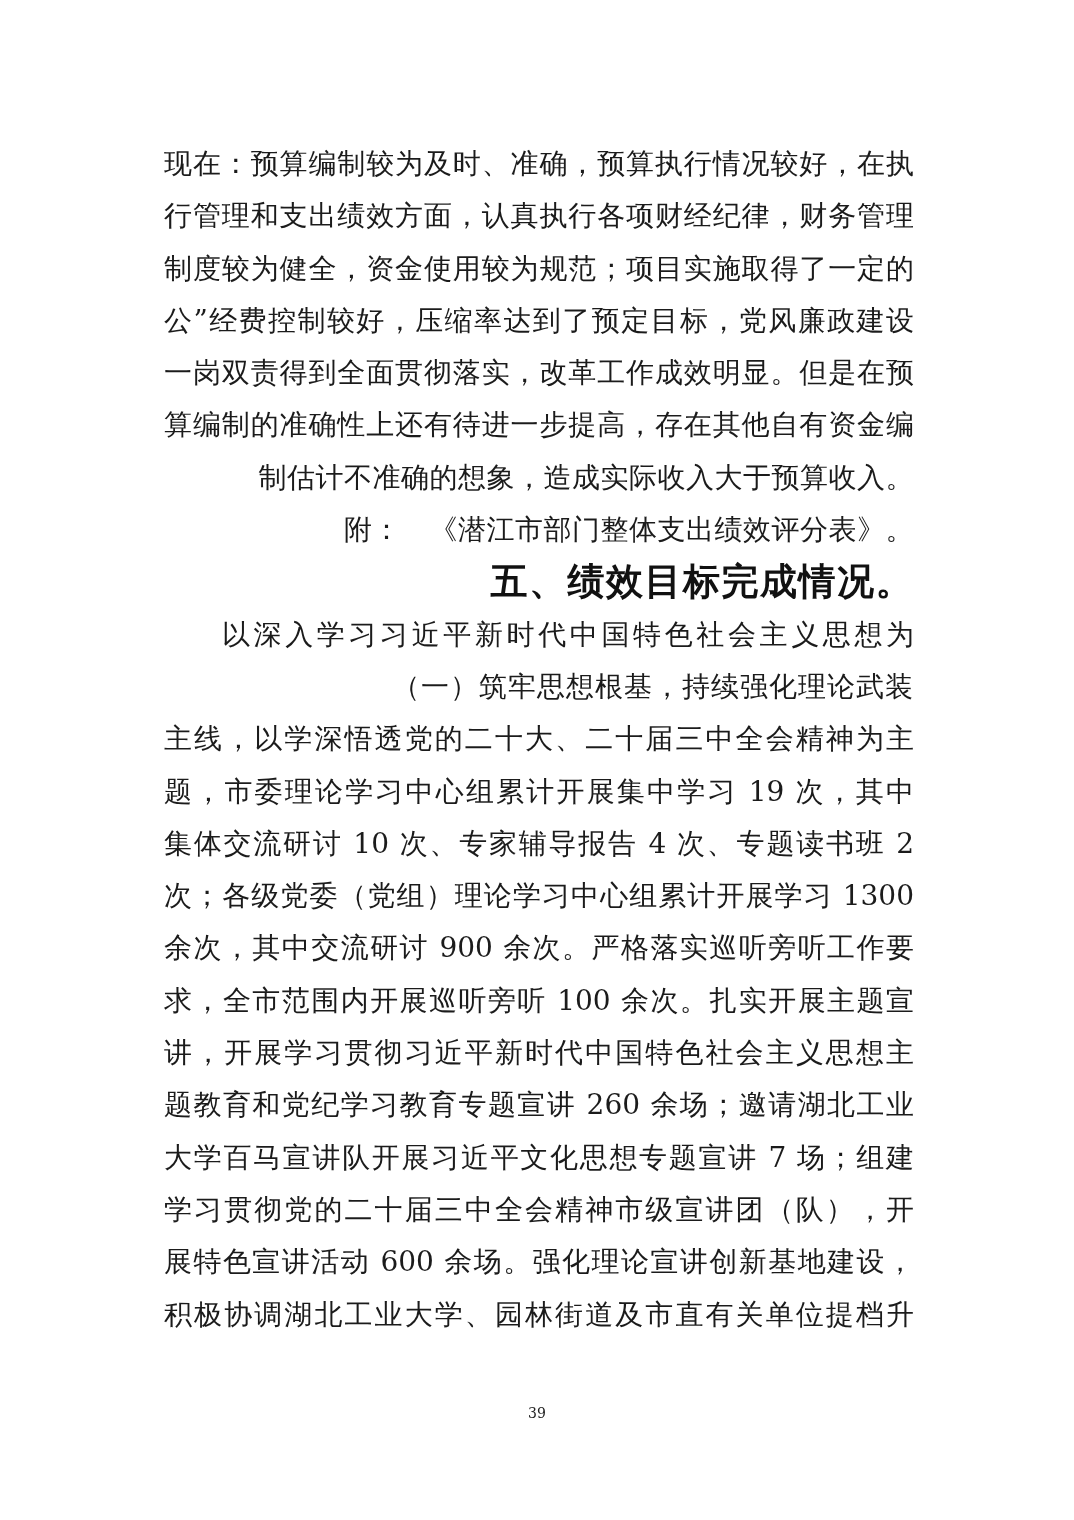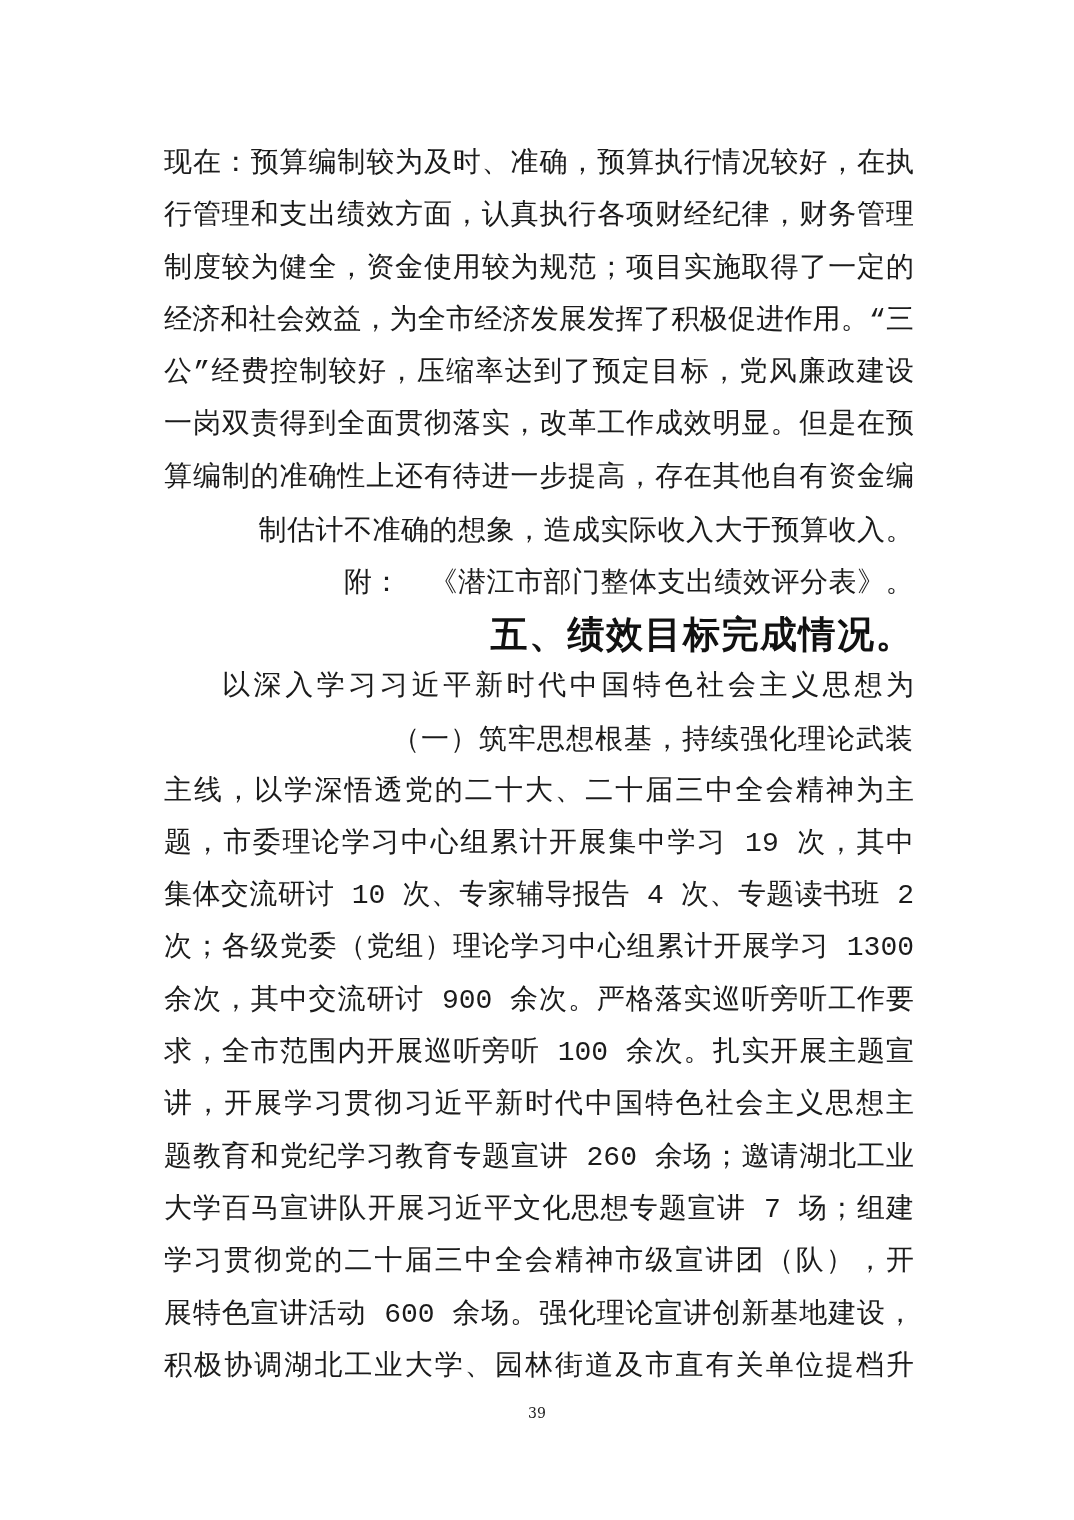--- a/index.html
+++ b/index.html
@@ -23,21 +23,20 @@
     font-family: "DejaVu Serif", "Liberation Serif", serif;
     color: #1b1b1b;
     letter-spacing: 0.5px;
     overflow: hidden;
     text-align: right;
   }
   .line.justify {
     text-align: justify;
     text-align-last: justify;
     letter-spacing: 0;
-    font-family: Liberation Mono, monospace;
   }
   .line.indent { padding-left: 58px; }
   .line.heading {
     font-family: "DejaVu Sans", "Liberation Sans", sans-serif;
     font-weight: 700;
     font-size: 37px;
     letter-spacing: 1.5px;
     color: #111111;
   }
   .line.subheading {
@@ -56,21 +55,20 @@
   }
 </style>
 </head>
 <body>
 
 <div class="page">
   <div class="doc-body" id="doc-body">
       <div class="line body justify">现在：预算编制较为及时、准确，预算执行情况较好，在执</div>
       <div class="line body justify">行管理和支出绩效方面，认真执行各项财经纪律，财务管理</div>
       <div class="line body justify">制度较为健全，资金使用较为规范；项目实施取得了一定的</div>
-      <div class="line body justify">经济和社会效益，为全市经济发展发挥了积极促进作用。“三</div>
       <div class="line body justify">公”经费控制较好，压缩率达到了预定目标，党风廉政建设</div>
       <div class="line body justify">一岗双责得到全面贯彻落实，改革工作成效明显。但是在预</div>
       <div class="line body justify">算编制的准确性上还有待进一步提高，存在其他自有资金编</div>
       <div class="line body">制估计不准确的想象，造成实际收入大于预算收入。</div>
       <div class="line body indent">附：　《潜江市部门整体支出绩效评分表》。</div>
       <div class="line heading indent">五、绩效目标完成情况。</div>
       <div class="line body indent justify">以深入学习习近平新时代中国特色社会主义思想为</div>
       <div class="line subheading indent">（一）筑牢思想根基，持续强化理论武装</div>
       <div class="line body justify">主线，以学深悟透党的二十大、二十届三中全会精神为主</div>
       <div class="line body justify">题，市委理论学习中心组累计开展集中学习 19 次，其中</div>

